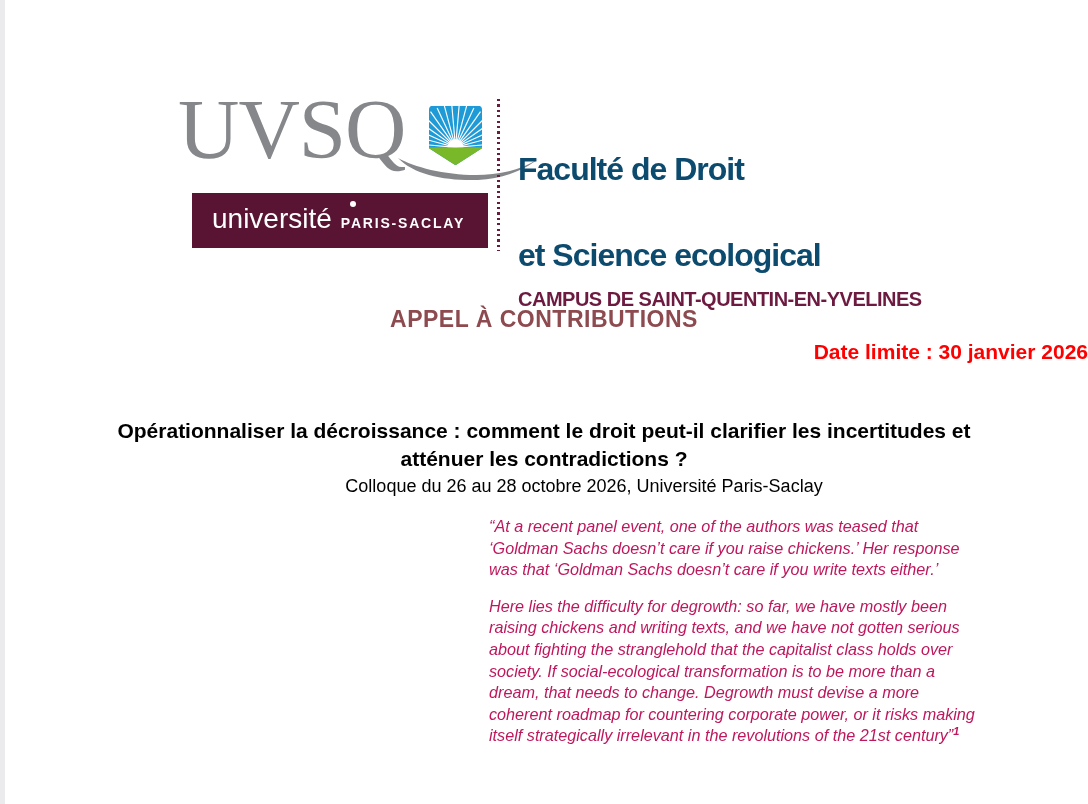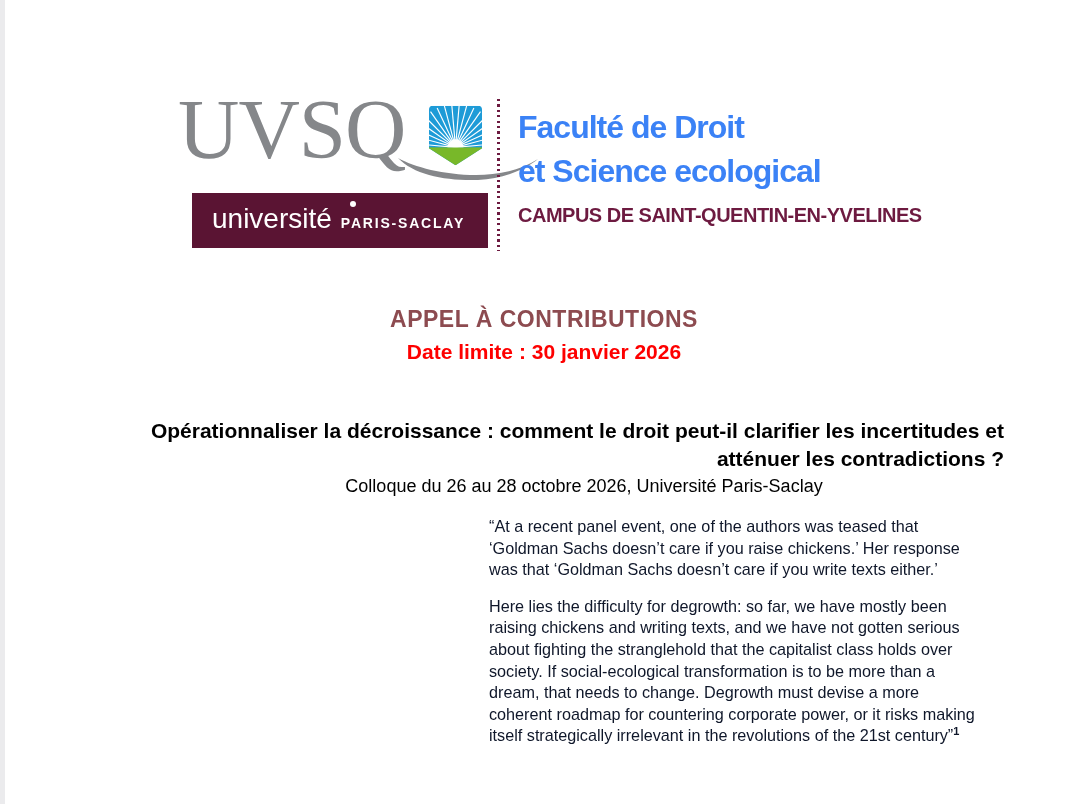--- a/index.html
+++ b/index.html
@@ -23,47 +23,47 @@
     padding-left:20px;box-sizing:border-box;
   }
   .banner-uni{position:relative;color:#fff;font-size:28px;line-height:52px;letter-spacing:0px;font-weight:400;}
   .banner-dot{position:absolute;top:6px;right:-11px;width:6px;height:6px;border-radius:50%;background:#fff;}
   .banner-ps{color:#fff;font-size:14px;font-weight:bold;letter-spacing:1.8px;}
   .dotted-sep{
     position:absolute;left:497px;top:99px;width:3px;height:152px;
     background:repeating-linear-gradient(to bottom,#6d1a40 0 2.2px,transparent 2.2px 5.4px);
   }
   .faculty{position:absolute;left:518px;top:105px;}
-  .faculty-line{font-size:32px;font-weight:bold;line-height:44px;color:#3b82f6;letter-spacing:-1px;}
+  .faculty-line{font-size:32px;font-weight:bold;line-height:44px;color:#0c4a6e;letter-spacing:-1px;margin-top:42px;}
   .campus-line{margin-top:11px;font-size:20px;font-weight:bold;color:#6d1a40;letter-spacing:-0.5px;}
 
   
   .call-heading{
     position:absolute;left:0;top:306px;width:1088px;text-align:center;
     font-size:23px;font-weight:bold;color:#8d4b50;letter-spacing:0.5px;
   }
   .deadline{
-    position:absolute;left:0;top:340px;width:1088px;text-align:center;
+    position:absolute;left:0;top:340px;width:1088px;text-align:right;
     font-size:21px;font-weight:bold;color:#fe0000;
   }
 
   
   .event-title{
-    position:absolute;left:84px;top:417px;width:920px;margin:0;text-align:right;
+    position:absolute;left:84px;top:417px;width:920px;margin:0;text-align:center;
     font-size:21px;font-weight:bold;line-height:28px;color:#000;
   }
   .event-subtitle{
     position:absolute;left:0;top:476px;width:1088px;text-align:center;
     font-size:18px;font-weight:400;color:#000;padding-left:40px;
   }
 
   
   .quote{
     position:absolute;left:489px;top:516px;width:488px;
-    font-size:16.2px;line-height:21.6px;color:#0f172a;
+    font-size:16.2px;font-style:italic;line-height:21.6px;color:#be185d;
   }
   .quote p{margin:0;}
   .quote p + p{margin-top:15px;}
   .quote sup{font-size:11px;line-height:0;font-weight:bold;}
 </style>
 </head>
 <body>
 
 <div class="page">
   <div class="left-strip"></div>

